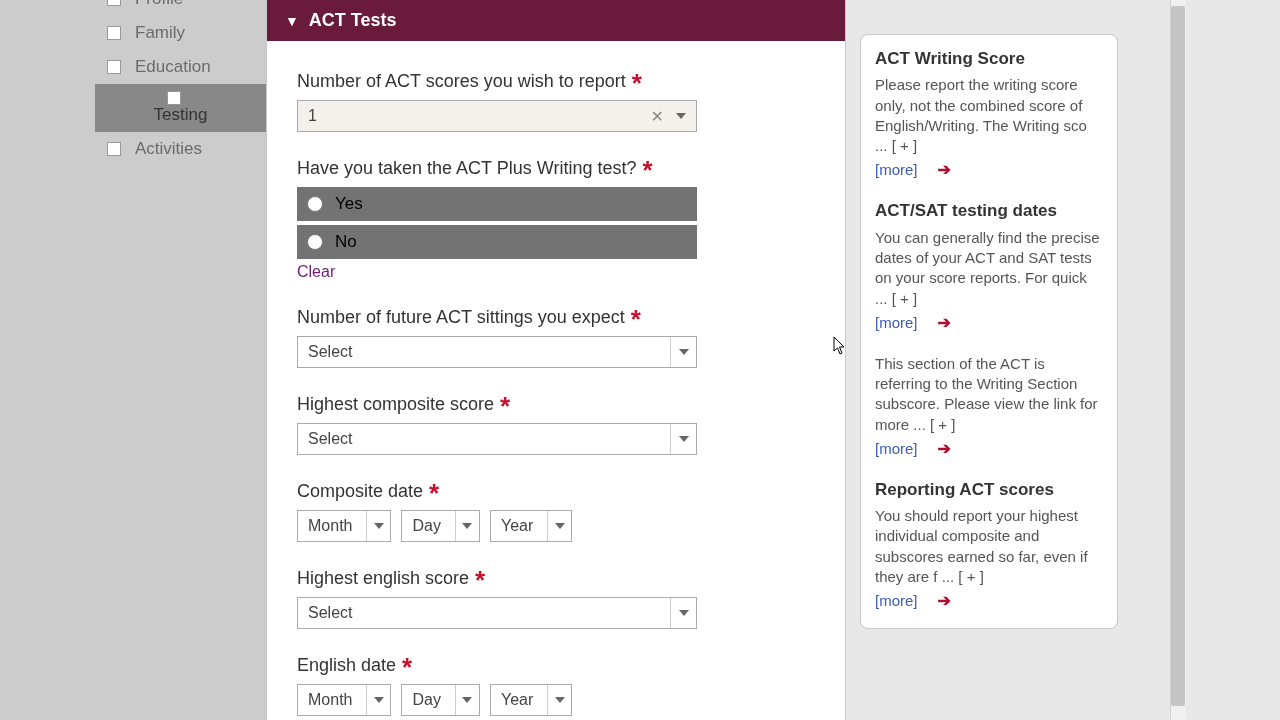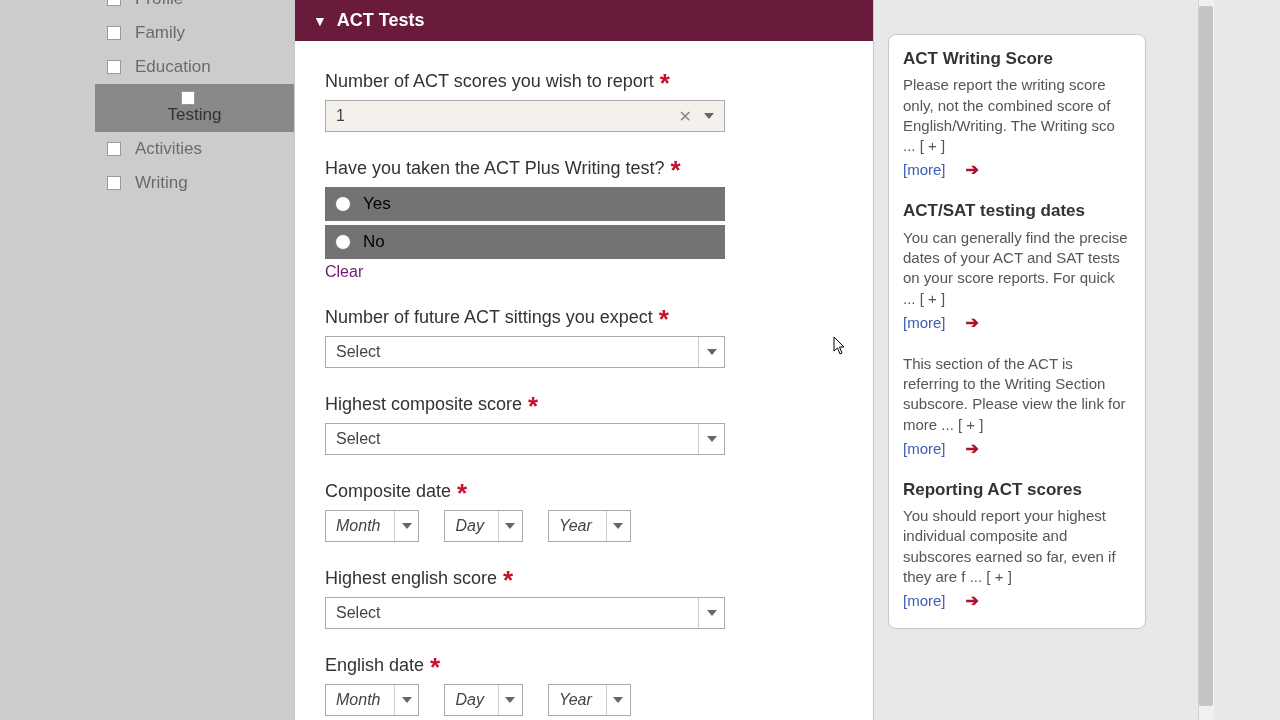--- a/index.html
+++ b/index.html
@@ -1,21 +1,21 @@
 <!DOCTYPE html>
 <html><head>
 <meta charset="utf-8">
 <style>
 * { box-sizing: border-box; margin: 0; padding: 0; }
 body { font-family: Arial, Helvetica, sans-serif; background: #e8e8e8; width: 1280px; height: 720px; overflow: hidden; position: relative; }
 
 .page-wrap { display: flex; width: 1260px; height: 720px; }
 
 
-.sidebar { width: 294px; background: #ccc; padding-left: 95px; padding-right: 0; position: relative; overflow: hidden; }
+.sidebar { width: 266px; background: #ccc; padding-left: 95px; padding-right: 0; position: relative; overflow: hidden; }
 .nav-item { display: flex; align-items: center; padding: 7px 12px; font-size: 17px; color: #6b6b6b; position: relative; }
 .nav-item .chk { width: 14px; height: 14px; border: 1px solid #999; background: #fff; margin-right: 14px; flex-shrink: 0; }
 .nav-item.active { background: #888; color: #333; flex-direction: column; }
 .nav-item.active::after { content: ""; position: absolute; right: -14px; top: 0; width: 0; height: 0; border-top: 17px solid transparent; border-bottom: 17px solid transparent; border-left: 14px solid #888; }
 .nav-item.cut { margin-top: -18px; }
 
 
 .main { flex: 1; background: #fff; border-left: 1px solid #c8c8c8; border-right: 1px solid #c8c8c8; padding: 0; margin-left: 0; width: 580px; max-width: 580px; min-width: 580px; }
 .main-inner { padding: 0 18px 0 30px; }
 
@@ -32,21 +32,21 @@
 .select-box .clear-x { color: #888; margin-right: 12px; font-size: 16px; }
 .select-box .caret { width: 0; height: 0; border-left: 5px solid transparent; border-right: 5px solid transparent; border-top: 6px solid #666; }
 .select-box.caret-boxed { padding-right: 0; }
 .select-box.caret-boxed .caret-wrap { width: 26px; height: 100%; border-left: 1px solid #ccc; display: flex; align-items: center; justify-content: center; }
 
 .radio-group { width: 400px; }
 .radio-row { background: #737373; padding: 7px 10px; margin-bottom: 4px; display: flex; align-items: center; font-size: 17px; }
 .radio-row .r { width: 16px; height: 16px; border: 1px solid #777; border-radius: 50%; background: #fff; margin-right: 12px; }
 .clear-link { color: #701a75; font-size: 16px; margin-top: 0; display: inline-block; }
 
-.date-row { display: flex; gap: 25px; font-style: italic; }
+.date-row { display: flex; gap: 10px; }
 .date-row .select-box { width: auto; padding-right: 0; }
 .date-row .select-box .val { padding-right: 14px; }
 .date-row .select-box .caret-wrap { width: 24px; height: 100%; border-left: 1px solid #ccc; display: flex; align-items: center; justify-content: center; }
 .sb-month { width: 130px; }
 .sb-day { width: 92px; }
 .sb-year { width: 94px; }
 
 
 .rightcol { width: 290px; padding: 0 18px 0 14px; background: #e8e8e8; }
 .help-box { background: #fff; border: 1px solid #c8c8c8; border-radius: 8px; padding: 14px 14px 18px 14px; margin-top: 34px;}
@@ -86,24 +86,20 @@
       <span>Education</span>
     </div>
     <div class="nav-item active">
       <span class="chk"></span>
       <span>Testing</span>
     </div>
     <div class="nav-item">
       <span class="chk"></span>
       <span>Activities</span>
     </div>
-    <div class="nav-item">
-      <span class="chk"></span>
-      <span>Writing</span>
-    </div>
   </div>
 
   <div class="main">
     <div class="section-header">
       <span class="tri">▼</span>
       <span>ACT Tests</span>
     </div>
     <div class="main-inner">
 
       <div class="field-block">

